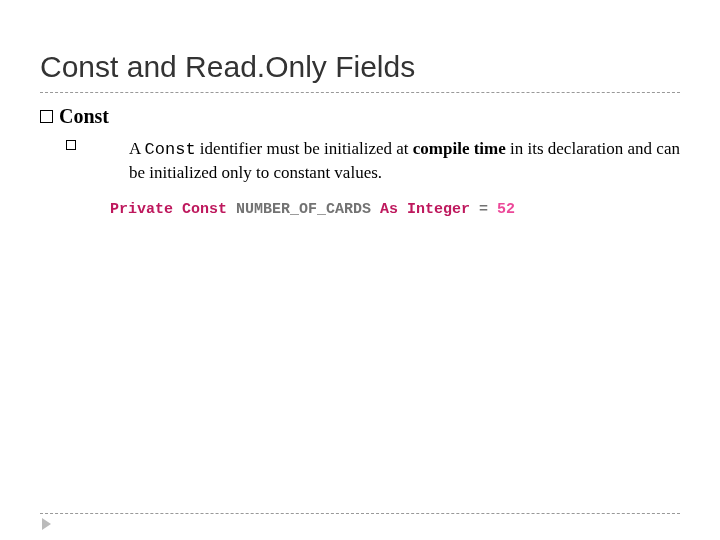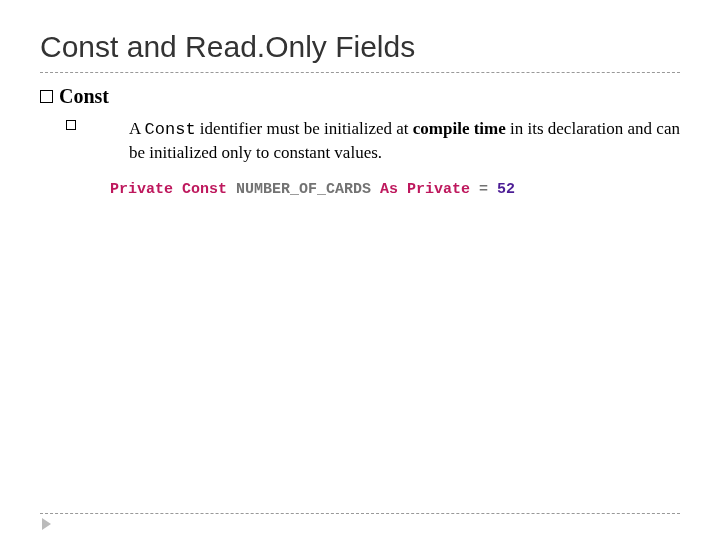--- a/index.html
+++ b/index.html
@@ -11,20 +11,21 @@
     padding: 30px 40px 20px 40px;
     position: relative;
   }
   .title {
     font-size: 30px;
     color: #333;
     font-weight: normal;
     padding-bottom: 8px;
     border-bottom: 1px dashed #999;
     margin-bottom: 12px;
+    margin-top: 20px;
   }
   .section-heading {
     font-family: "Times New Roman", Times, serif;
     font-size: 20px;
     font-weight: bold;
     margin-bottom: 10px;
     display: flex;
     align-items: center;
   }
   .bullet-box {
@@ -62,21 +63,21 @@
   .code-line {
     font-family: "Courier New", Courier, monospace;
     font-size: 15px;
     font-weight: bold;
     padding-left: 70px;
     margin-top: 16px;
     white-space: nowrap;
   }
   .kw { color: #be185d; }
   .ident { color: #737373; }
-  .num { color: #4c1d95; text-align: right; }
+  .num { color: #ec4899; text-align: right; }
   .footer-line {
     position: absolute;
     left: 40px;
     right: 40px;
     bottom: 26px;
     border-top: 1px dashed #999;
   }
   .footer-arrow {
     position: absolute;
     left: 42px;
@@ -101,17 +102,17 @@
 <div class="sub-list">
   <div class="sub-item">
     <span class="bullet-box-small"></span>
     <span class="sub-item-text">
       <span>A </span><span class="mono">Const</span><span> identifier must be initialized at </span><span class="bold">compile time</span><span> in its declaration and can be initialized only to constant values.</span>
     </span>
   </div>
 </div>
 
 <div class="code-line">
-  <span class="kw">Private Const</span><span class="ident"> NUMBER_OF_CARDS </span><span class="kw">As Private</span><span class="ident"> = </span><span class="num">52</span>
+  <span class="kw">Private Const</span><span class="ident"> NUMBER_OF_CARDS </span><span class="kw">As Integer</span><span class="ident"> = </span><span class="num">52</span>
 </div>
 
 <div class="footer-line"></div>
 <div class="footer-arrow"></div>
 
 </body></html>

